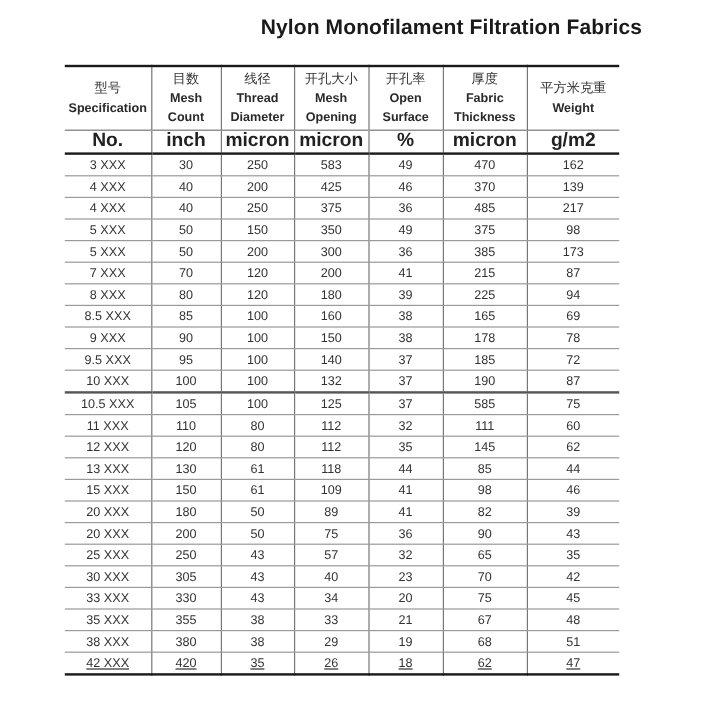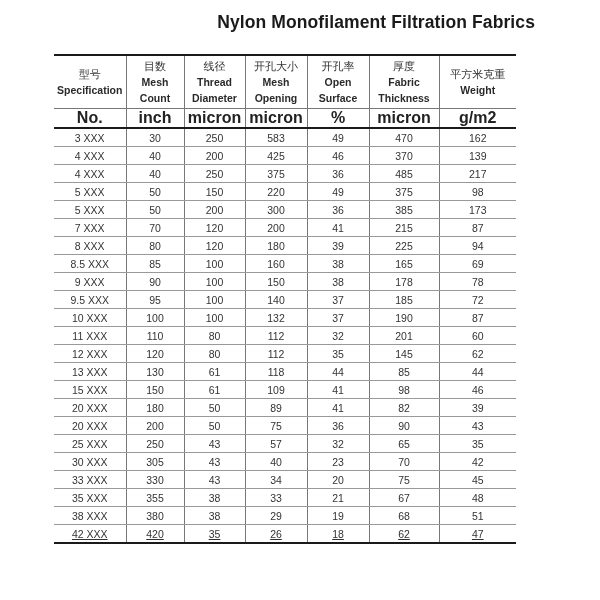--- a/index.html
+++ b/index.html
@@ -112,21 +112,21 @@
         <td>250</td>
         <td>375</td>
         <td>36</td>
         <td>485</td>
         <td>217</td>
       </tr>
       <tr>
         <td>5 XXX</td>
         <td>50</td>
         <td>150</td>
-        <td>220</td>
+        <td>350</td>
         <td>49</td>
         <td>375</td>
         <td>98</td>
       </tr>
       <tr>
         <td>5 XXX</td>
         <td>50</td>
         <td>200</td>
         <td>300</td>
         <td>36</td>
@@ -180,27 +180,36 @@
       </tr>
       <tr>
         <td>10 XXX</td>
         <td>100</td>
         <td>100</td>
         <td>132</td>
         <td>37</td>
         <td>190</td>
         <td>87</td>
       </tr>
+      <tr class="thick-top">
+        <td>10.5 XXX</td>
+        <td>105</td>
+        <td>100</td>
+        <td>125</td>
+        <td>37</td>
+        <td>585</td>
+        <td>75</td>
+      </tr>
       <tr>
         <td>11 XXX</td>
         <td>110</td>
         <td>80</td>
         <td>112</td>
         <td>32</td>
-        <td>201</td>
+        <td>111</td>
         <td>60</td>
       </tr>
       <tr>
         <td>12 XXX</td>
         <td>120</td>
         <td>80</td>
         <td>112</td>
         <td>35</td>
         <td>145</td>
         <td>62</td>

